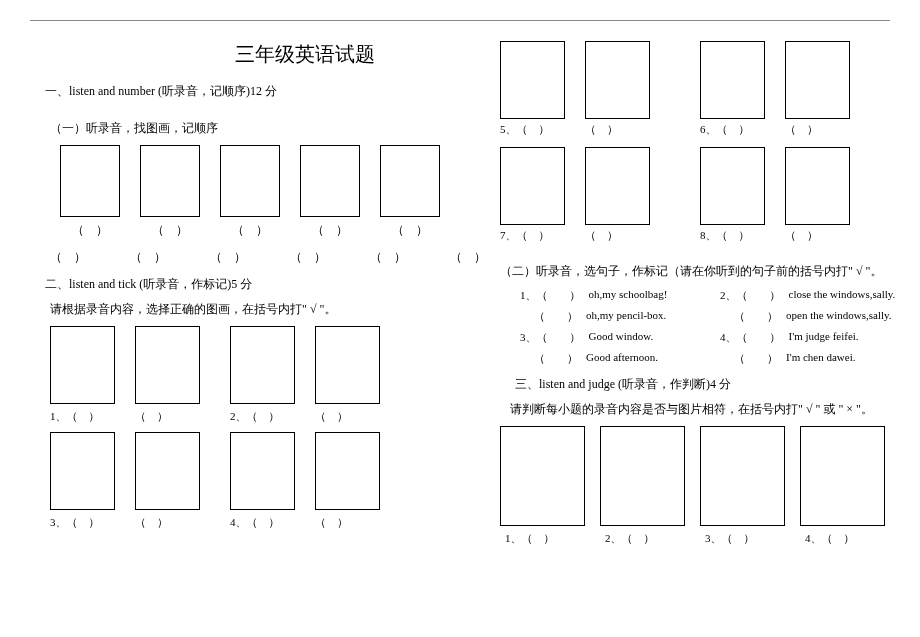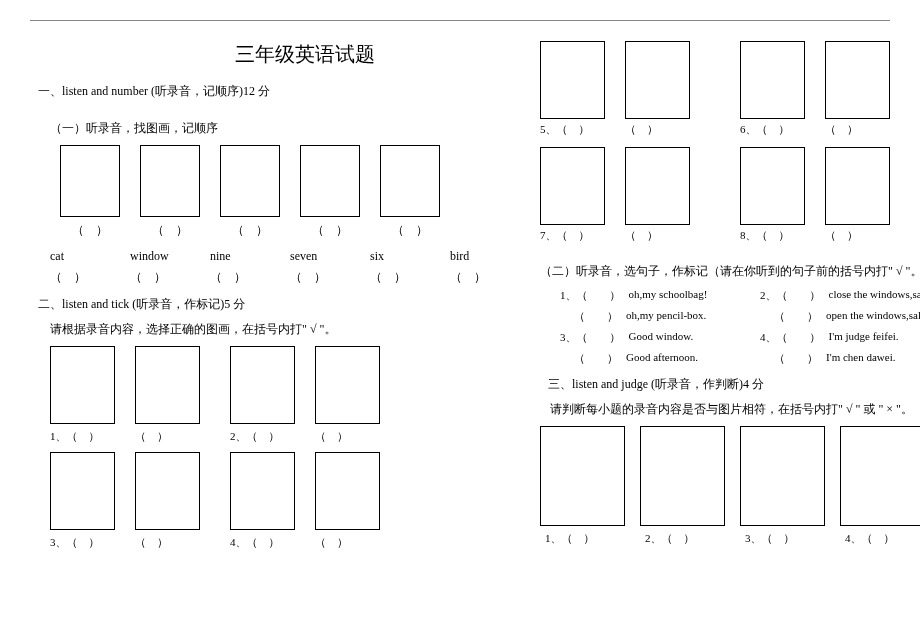--- a/index.html
+++ b/index.html
@@ -14,33 +14,32 @@
       padding: 20px 30px;
       width: 920px;
       color: #000;
     }
     .top-line {
       border-top: 1px solid #888;
       margin-bottom: 20px;
     }
     .columns {
       display: flex;
-      gap: 40px;
     }
     .col {
       flex: 1;
     }
     .title {
       text-align: center;
       font-size: 20px;
       margin-bottom: 15px;
       margin-left: 80px;
     }
     .section-head {
-      margin: 8px 8px;
+      margin: 8px 15px;
     }
     .sub-head {
       margin: 20px 0 8px 20px;
     }
     .box-row {
       display: flex;
       gap: 20px;
       margin: 5px 0 5px 30px;
     }
     .box {
@@ -183,28 +182,20 @@
       <div class="box"></div>
     </div>
     <div class="paren-row">
       <div class="paren">（　）</div>
       <div class="paren">（　）</div>
       <div class="paren">（　）</div>
       <div class="paren">（　）</div>
       <div class="paren">（　）</div>
     </div>
 
-    <div class="word-row">
-      <div class="word">cat</div>
-      <div class="word">window</div>
-      <div class="word">nine</div>
-      <div class="word">seven</div>
-      <div class="word">six</div>
-      <div class="word">bird</div>
-    </div>
     <div class="word-paren-row">
       <div class="paren">（　）</div>
       <div class="paren">（　）</div>
       <div class="paren">（　）</div>
       <div class="paren">（　）</div>
       <div class="paren">（　）</div>
       <div class="paren">（　）</div>
     </div>
 
     <div class="section-head">二、listen and tick (听录音，作标记)5 分</div>

